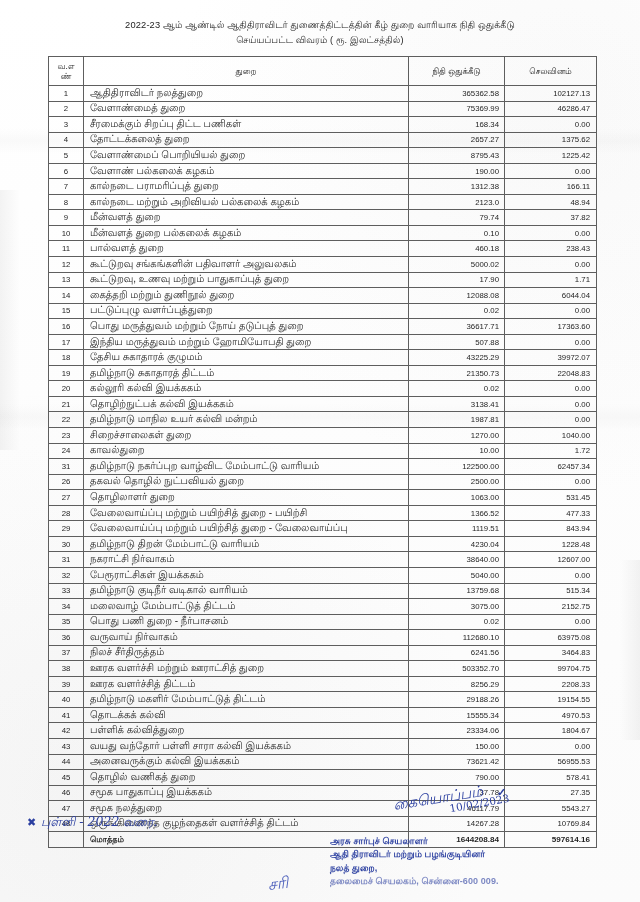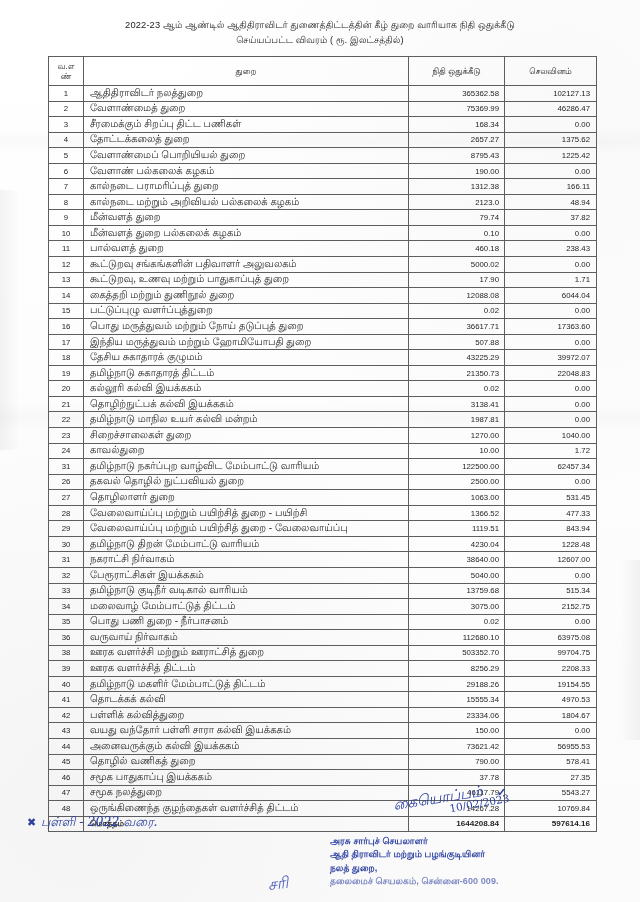--- a/index.html
+++ b/index.html
@@ -424,20 +424,26 @@
             <td class="c-alloc">0.02</td>
             <td class="c-exp">0.00</td>
           </tr>
           <tr>
             <td class="c-sno">36</td>
             <td class="c-dept">வருவாய் நிர்வாகம்</td>
             <td class="c-alloc">112680.10</td>
             <td class="c-exp">63975.08</td>
           </tr>
           <tr>
+            <td class="c-sno">37</td>
+            <td class="c-dept">நிலச் சீர்திருத்தம்</td>
+            <td class="c-alloc">6241.56</td>
+            <td class="c-exp">3464.83</td>
+          </tr>
+          <tr>
             <td class="c-sno">38</td>
             <td class="c-dept">ஊரக வளர்ச்சி மற்றும் ஊராட்சித் துறை</td>
             <td class="c-alloc">503352.70</td>
             <td class="c-exp">99704.75</td>
           </tr>
           <tr>
             <td class="c-sno">39</td>
             <td class="c-dept">ஊரக வளர்ச்சித் திட்டம்</td>
             <td class="c-alloc">8256.29</td>
             <td class="c-exp">2208.33</td>

